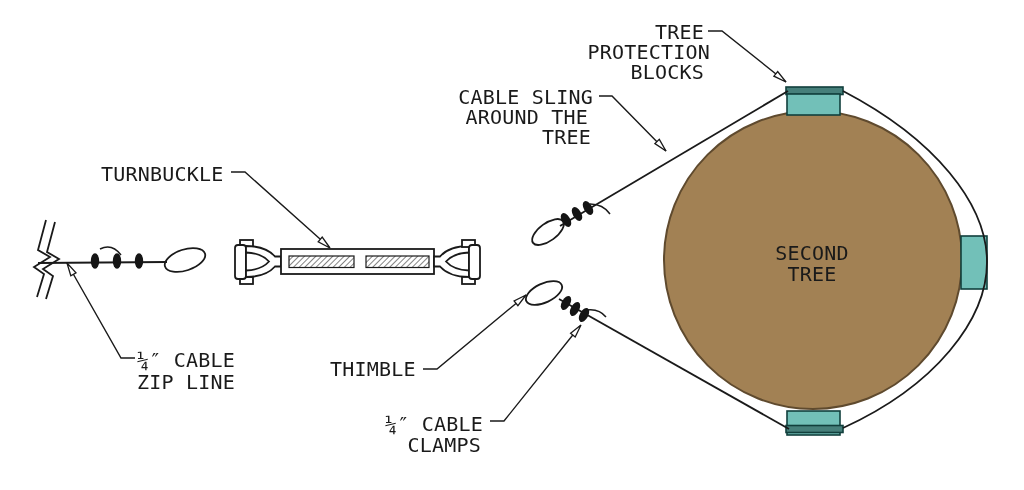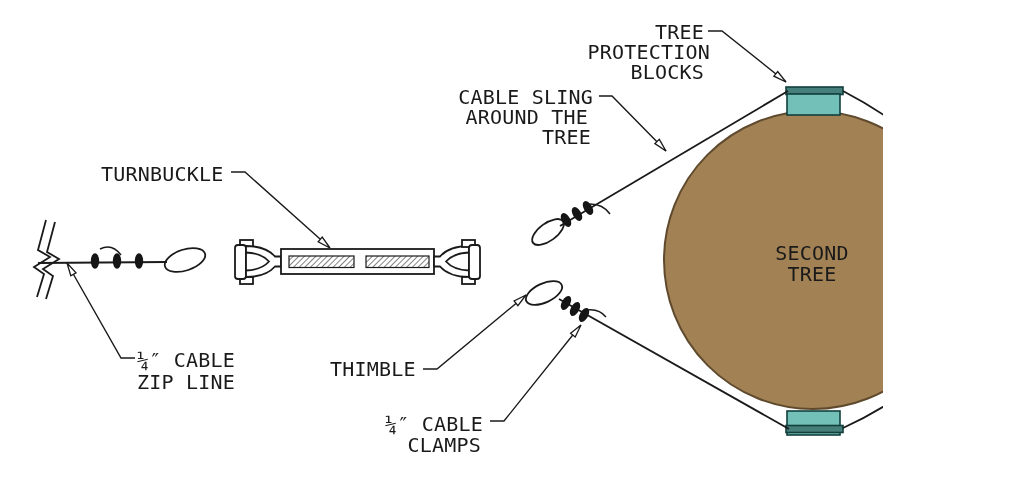--- a/index.html
+++ b/index.html
@@ -1,18 +1,18 @@
 <!DOCTYPE html>
 <html><head>
 <meta charset="utf-8">
 <style>
   html, body { margin: 0; padding: 0; background: #ffffff; }
   #canvas {
     position: relative;
-    width: 883px;
+    width: 1024px;
     height: 490px;
     background: #ffffff;
     overflow: hidden;
     font-family: "DejaVu Sans Mono", "Liberation Mono", monospace;
   }
   svg { display: block; }
   .lbl {
     font-family: "DejaVu Sans Mono", "Liberation Mono", monospace;
     font-size: 20px;
     fill: #1a1a1a;

